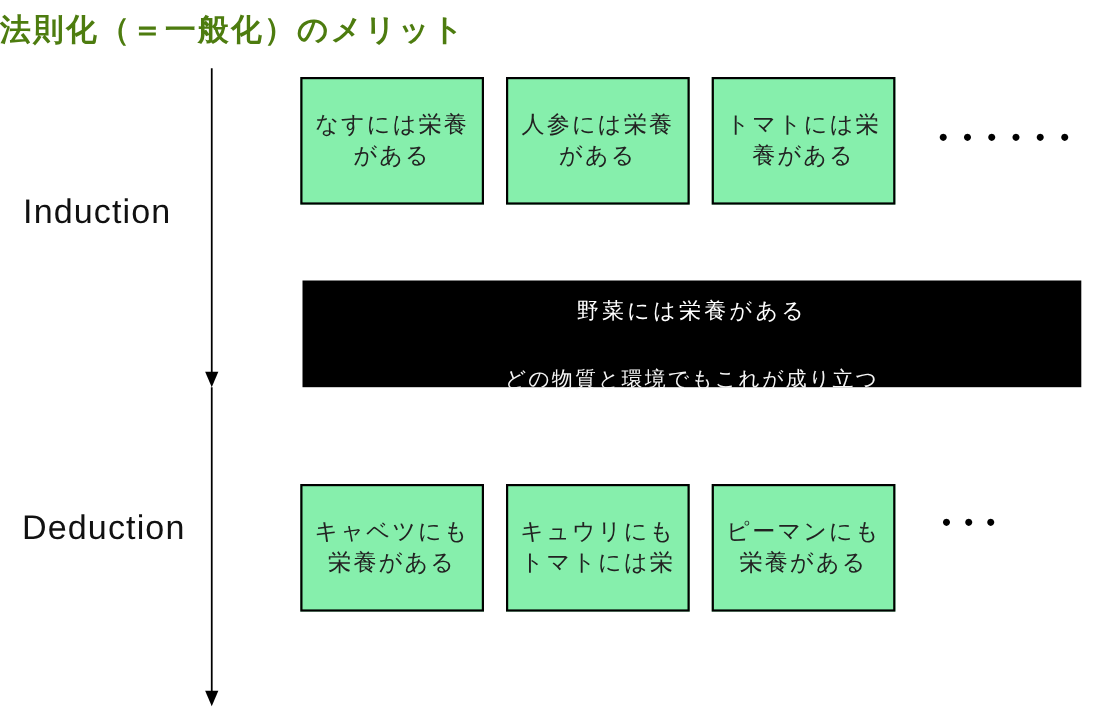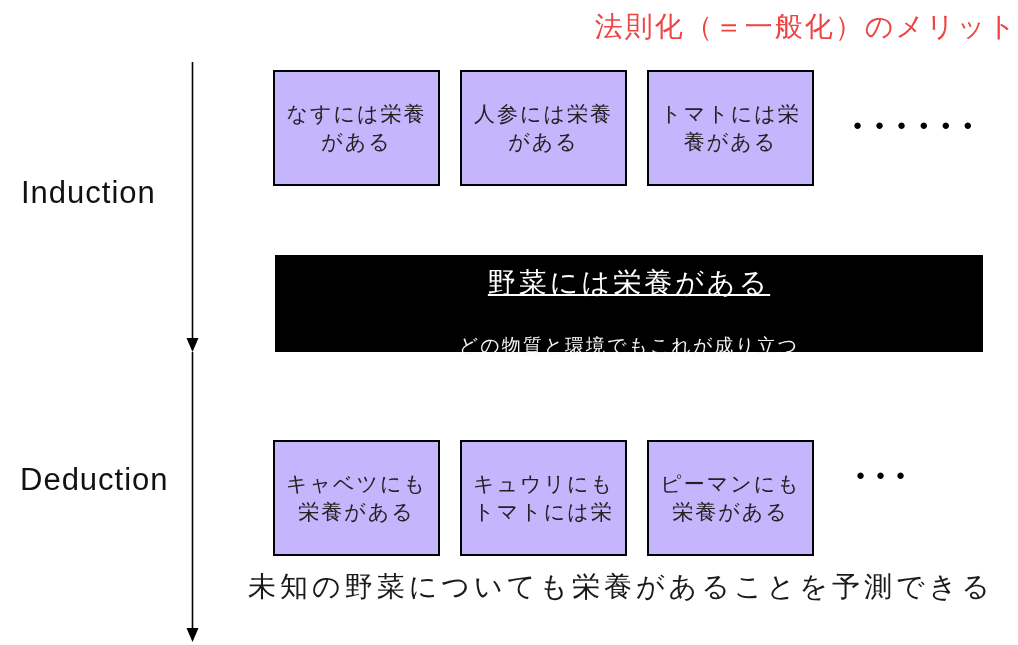--- a/index.html
+++ b/index.html
@@ -14,25 +14,25 @@
     background: #ffffff;
     font-family: "Liberation Sans", sans-serif;
     color: #000000;
     overflow: hidden;
   }
   .title {
     position: absolute;
     top: 8px;
     left: 0;
     width: 1018px;
-    text-align: right;
+    text-align: left;
     font-size: 28px;
-    font-weight: 400;
+    font-weight: 700;
     letter-spacing: 2px;
-    color: #ef4444;
+    color: #4d7c0f;
   }
   .side-label {
     position: absolute;
     font-size: 31px;
     font-weight: 300;
     letter-spacing: 1px;
     color: #111111;
   }
   .side-label.induction { left: 21px; top: 175px; }
   .side-label.deduction { left: 20px; top: 462px; }
@@ -46,21 +46,21 @@
     left: 273px;
     display: flex;
     gap: 20px;
   }
   .row-top { top: 70px; }
   .row-bottom { top: 440px; }
   .node-box {
     width: 167px;
     height: 116px;
     border: 2px solid #000000;
-    background: #c4b5fd;
+    background: #86efac;
     display: flex;
     align-items: center;
     justify-content: center;
     text-align: center;
     font-size: 21px;
     font-weight: 300;
     line-height: 28px;
     letter-spacing: 2px;
     white-space: pre-line;
     color: #222222;
@@ -88,25 +88,24 @@
     top: 255px;
     width: 708px;
     height: 97px;
     background: #000000;
     color: #ffffff;
     text-align: center;
     box-sizing: border-box;
     padding-top: 9px;
   }
   .rule-main {
-    font-size: 28px;
+    font-size: 20px;
     font-weight: 300;
     letter-spacing: 3px;
     line-height: 38px;
-    text-decoration: underline;
   }
   .rule-sub {
     font-size: 19px;
     font-weight: 300;
     letter-spacing: 2px;
     line-height: 28px;
     color: #f5f5f5;
     margin-top: 30px;
   }
   .conclusion {
@@ -159,15 +158,14 @@
   <div class="row row-bottom">
     <div class="node-box">キャベツにも
 栄養がある</div>
     <div class="node-box">キュウリにも
 トマトには栄</div>
     <div class="node-box">ピーマンにも
 栄養がある</div>
   </div>
   <div class="dots dots-bottom">●●●</div>
 
-  <div class="conclusion">未知の野菜についても栄養があることを予測できる</div>
 
 </div>
 
 </body></html>

